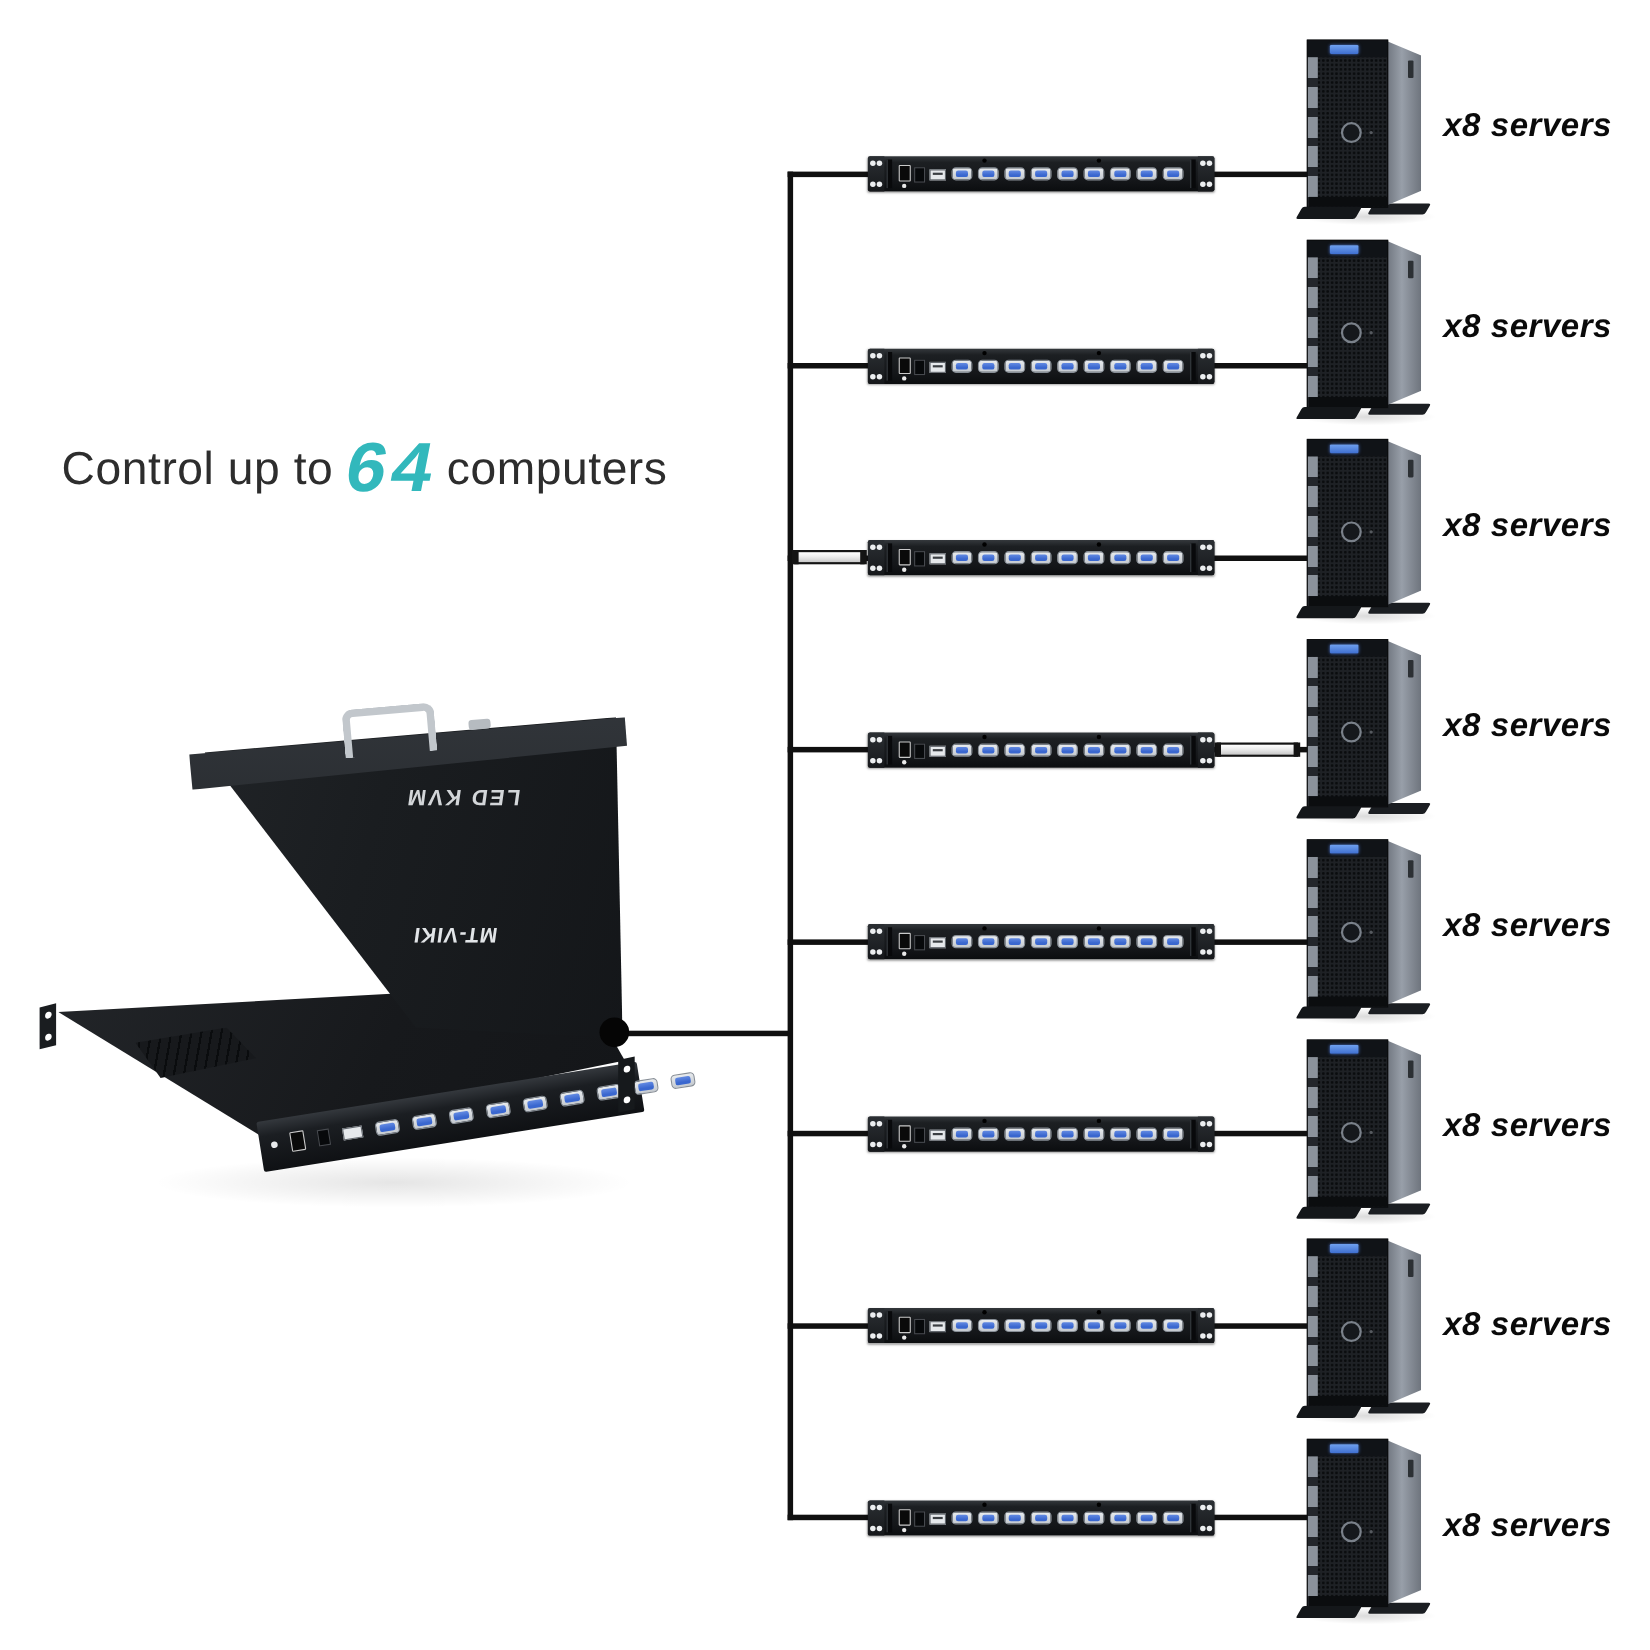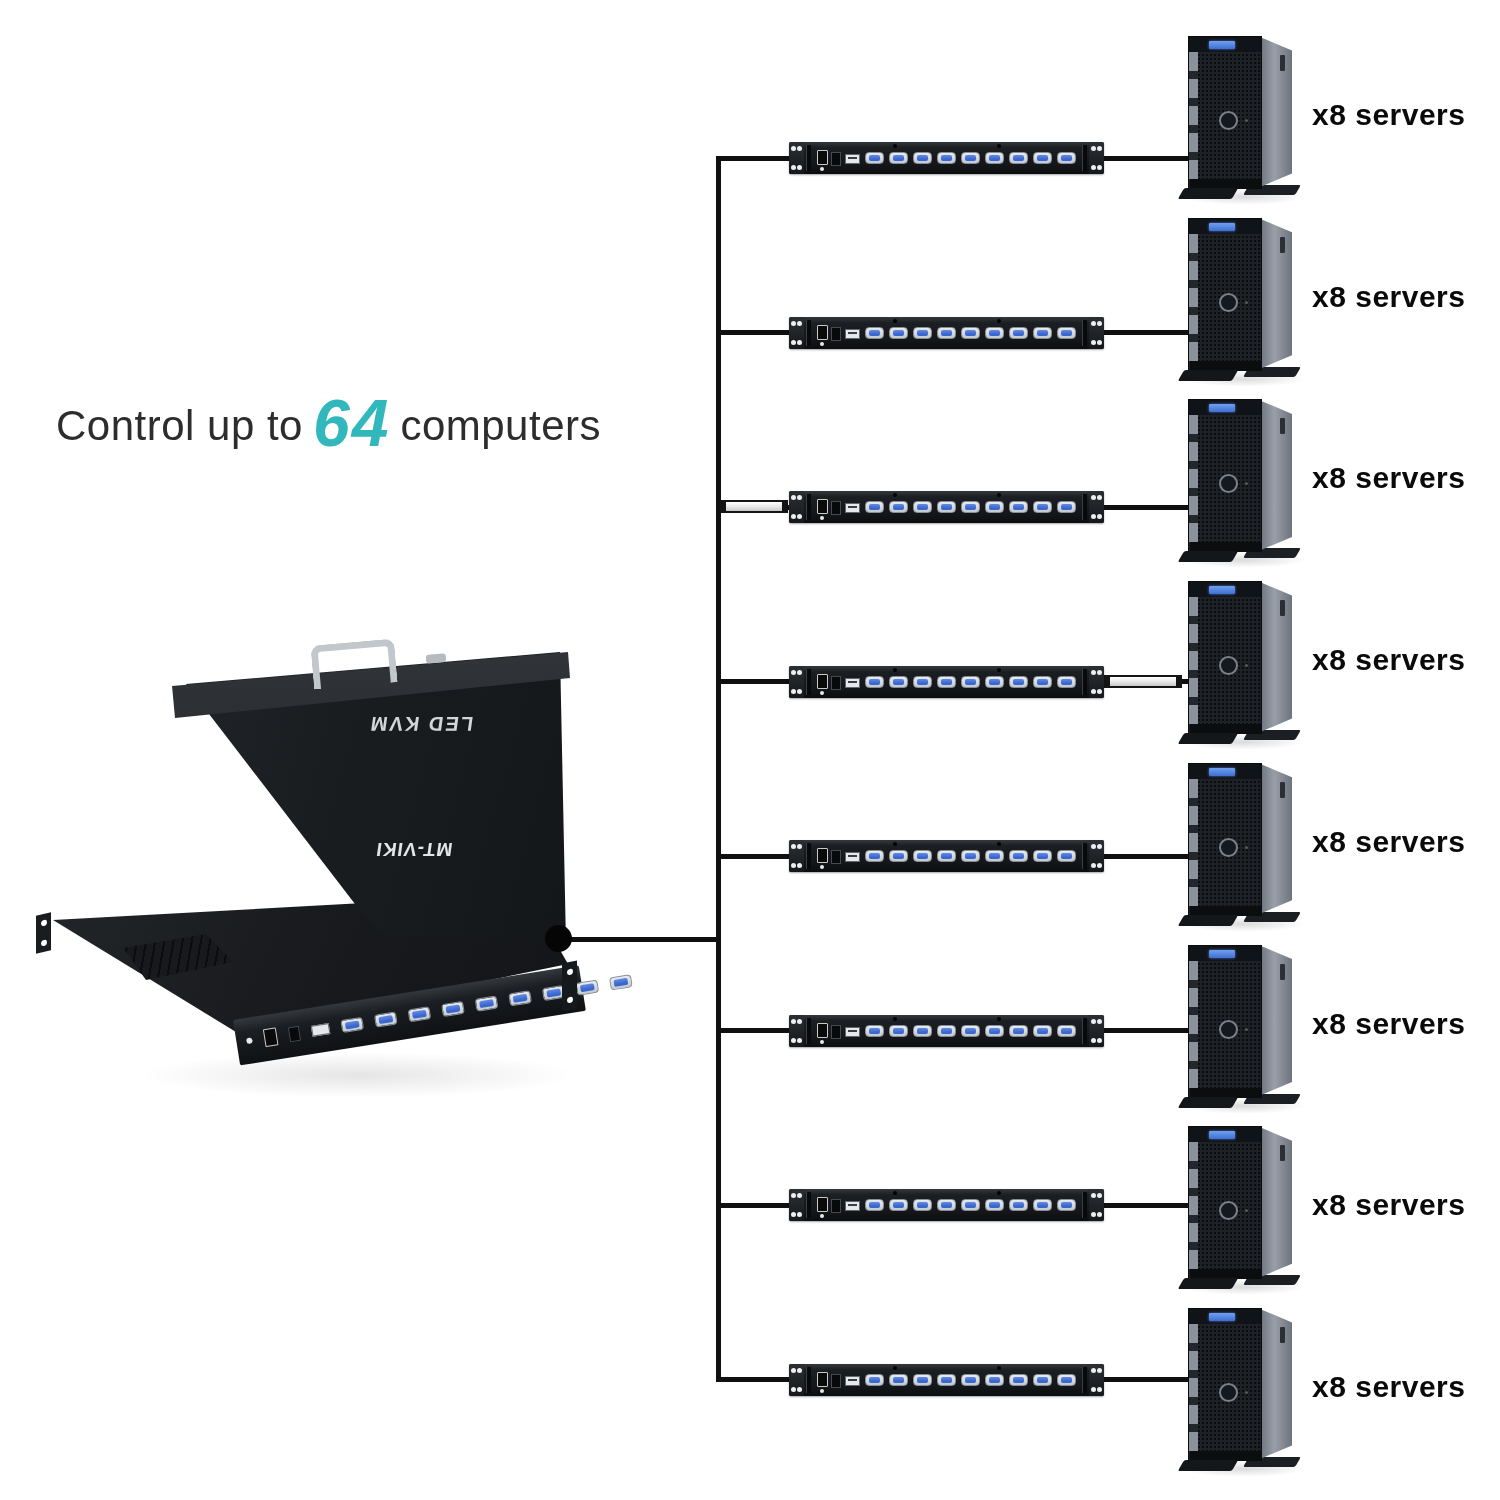--- a/index.html
+++ b/index.html
@@ -1,24 +1,24 @@
 <!DOCTYPE html>
 <html><head>
 <meta charset="utf-8">
 <style>
   html,body{margin:0;padding:0;background:#fff;}
   .canvas{position:relative;width:1500px;height:1500px;background:#ffffff;overflow:hidden;
           font-family:"Liberation Sans",sans-serif;}
-  .abs{position:absolute;}
+  .abs{position:absolute;font-style:italic;}
 
   
   .headline{position:absolute;left:56px;top:396px;color:#2d2d2d;font-size:42px;
             line-height:60px;letter-spacing:.5px;font-weight:400;white-space:nowrap;}
   .headline .hl{font-size:66px;font-weight:700;font-style:italic;color:#32b8bc;
-                line-height:0;vertical-align:-6px;margin:0 10px;letter-spacing:2px;}
+                line-height:0;vertical-align:-6px;margin:0 10px;letter-spacing:2px;font-family:Liberation Mono, monospace;}
 
   
   .wire{position:absolute;background:#101010;height:5px;}
   .trunk{position:absolute;left:716px;top:156px;width:5px;height:1226px;background:#101010;}
   .feed{left:558px;top:937px;width:160px;}
   .dot{position:absolute;left:545px;top:925px;width:27px;height:27px;border-radius:50%;background:#050505;}
   .left-wire{left:716px;width:78px;}
   .right-wire{left:1102px;width:92px;}
 
   

